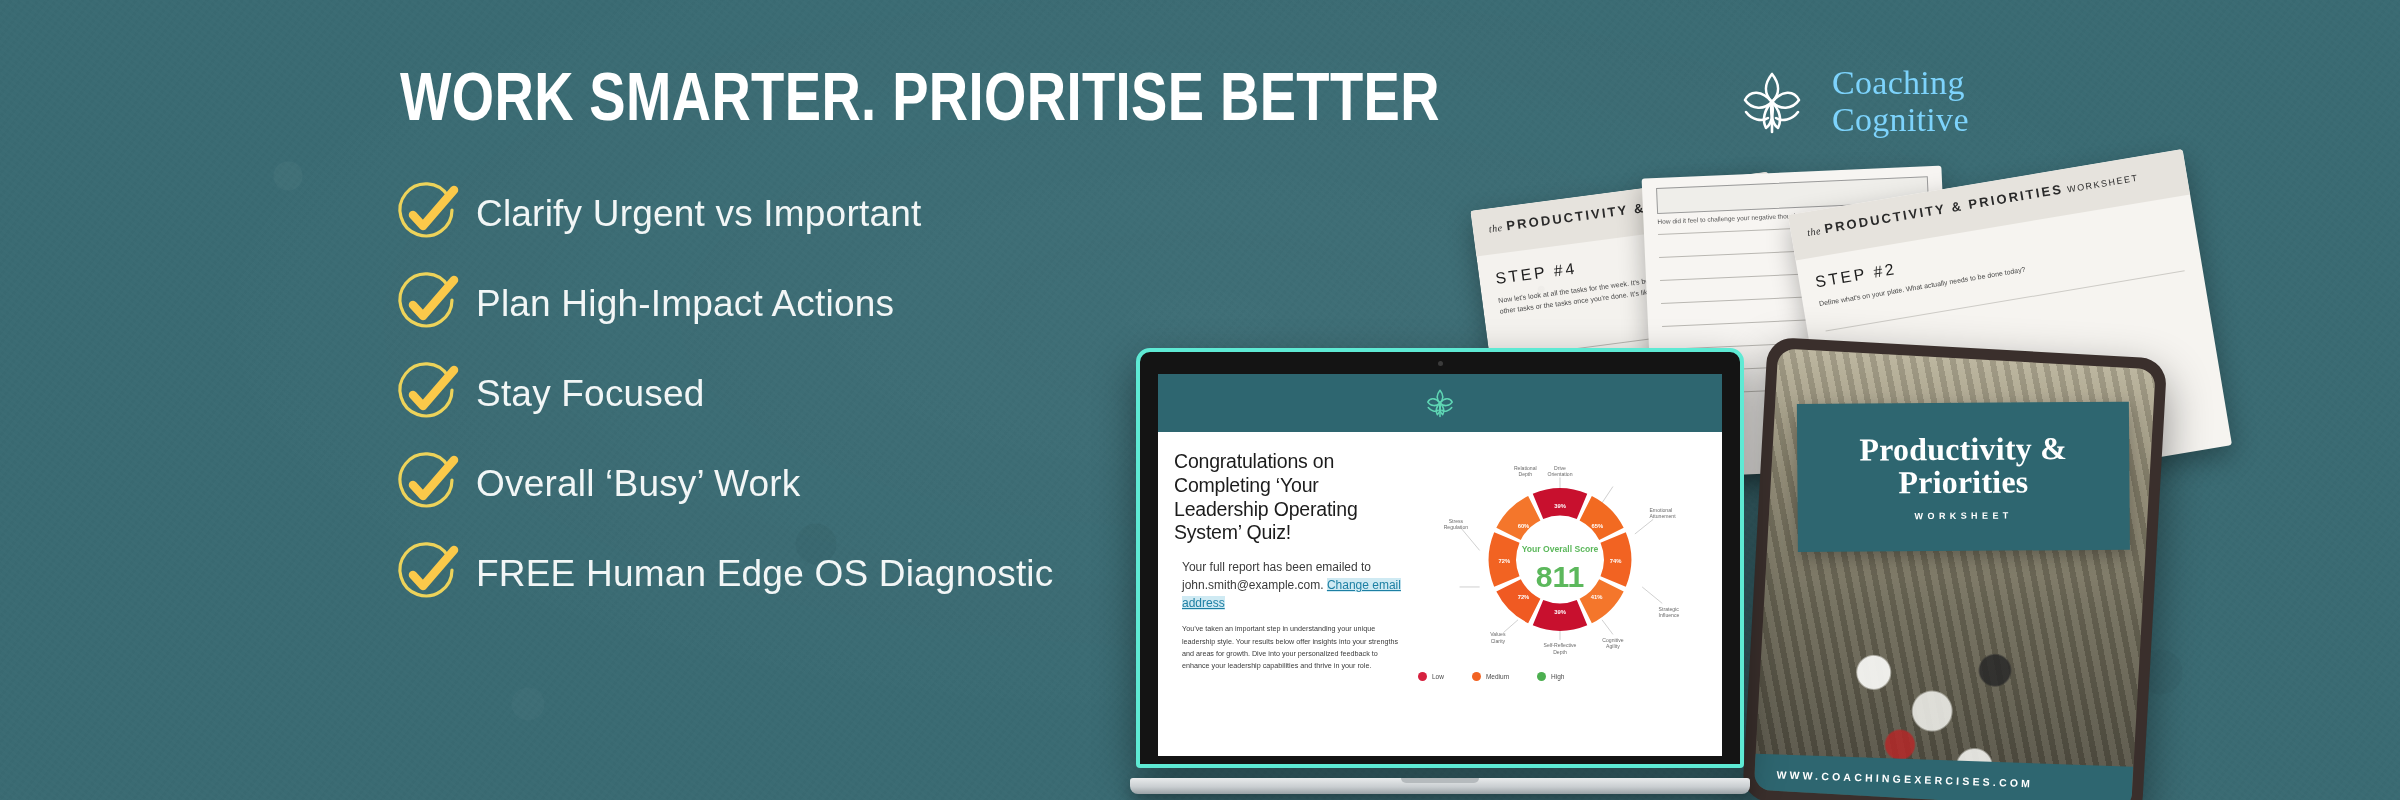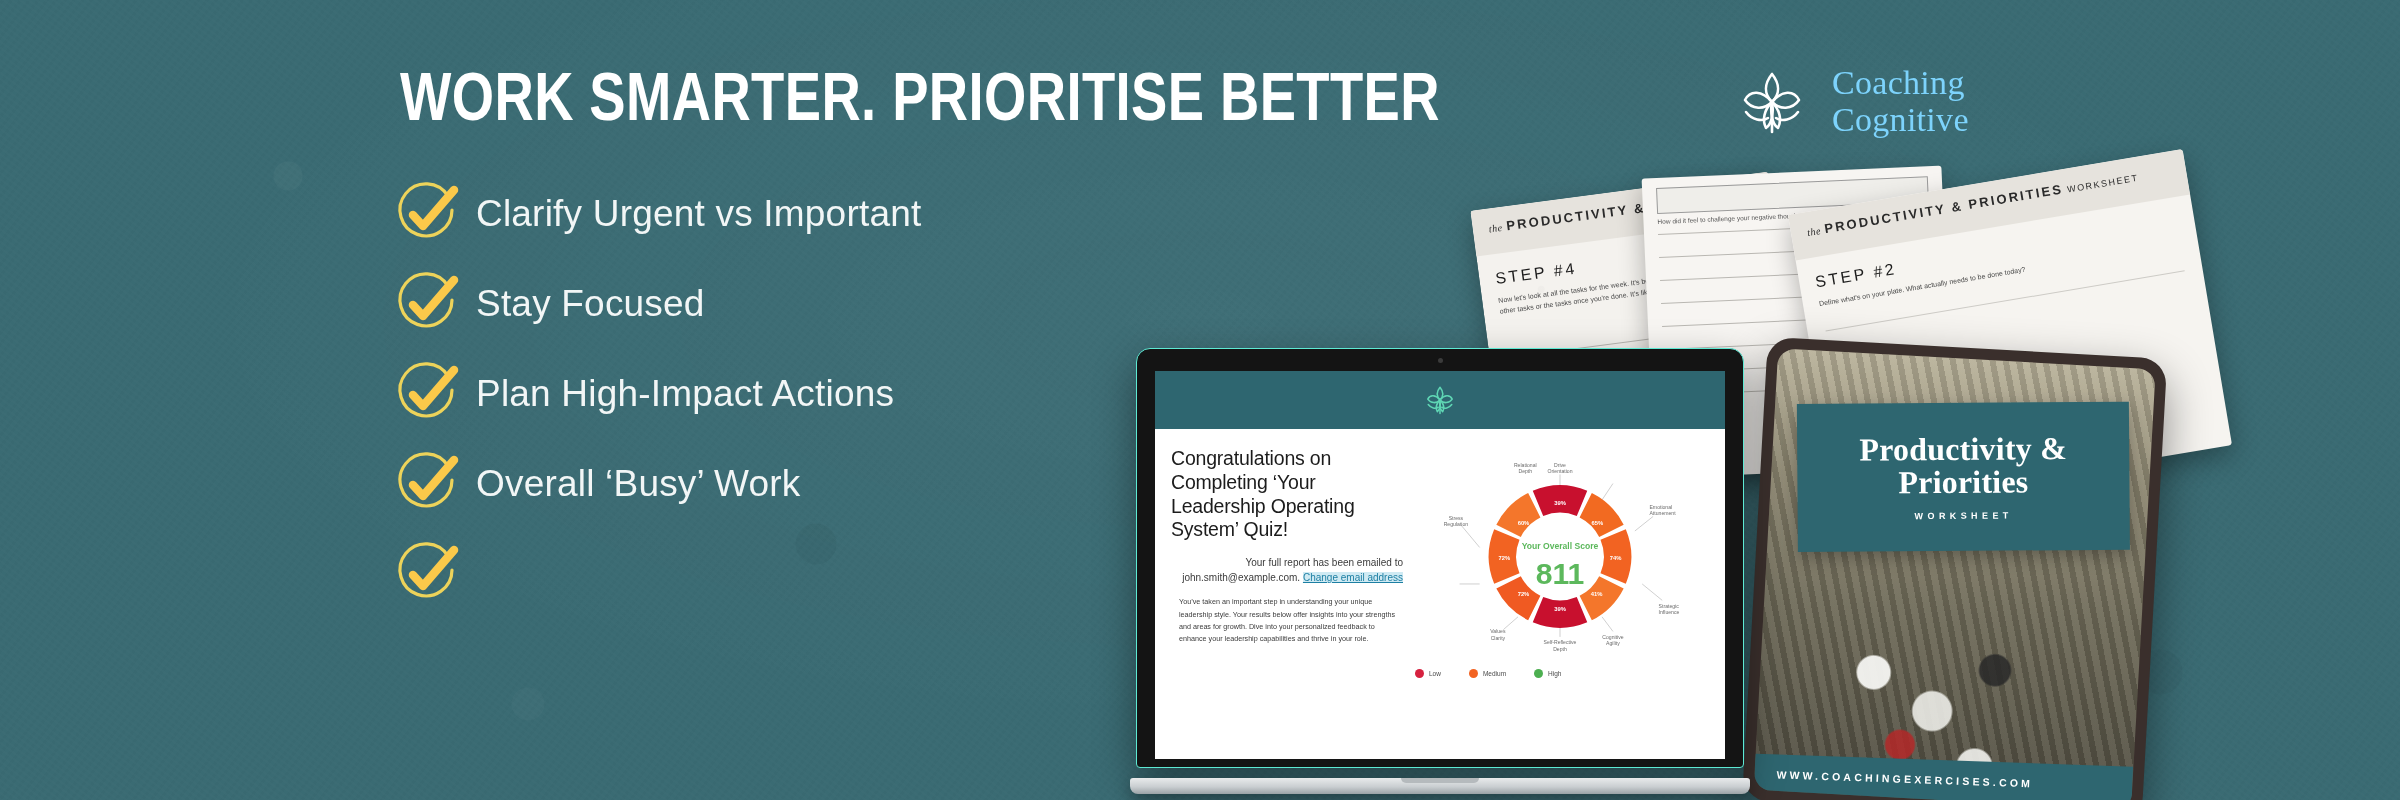--- a/index.html
+++ b/index.html
@@ -94,36 +94,36 @@
   .sheet-lines i{display:block;height:1px;background:#b9b7b2;margin-bottom:22px;}
   .sheet-q{position:absolute;left:14px;top:40px;font-size:6.5px;color:#555;}
   .sheet-field{position:absolute;left:16px;right:16px;top:150px;height:1px;background:#b9b7b2;}
   .sheet-panel{position:absolute;left:18px;right:18px;top:120px;bottom:10px;border-top:1px solid #cdcbc6;}
 
   
   .laptop{position:absolute;left:1130px;top:348px;width:620px;height:452px;z-index:5;}
   .laptop-lid{
     position:absolute;left:6px;top:0;width:608px;height:420px;background:#141414;
     border-radius:14px 14px 4px 4px;box-shadow:0 16px 40px rgba(0,0,0,.4);
-    border:1px solid #5eead4;
+    border:4px solid #5eead4;
   }
   .laptop-cam{position:absolute;left:50%;top:9px;width:5px;height:5px;margin-left:-2.5px;
     background:#3b3b3b;border-radius:50%;}
   .laptop-screen{
     position:absolute;left:18px;top:22px;right:18px;bottom:8px;background:#ffffff;overflow:hidden;
   }
   .lt-header{height:58px;background:#2e6670;display:flex;align-items:center;justify-content:center;}
   .lt-logo{width:38px;height:38px;}
   .lt-body{display:flex;padding:18px 16px 8px 16px;gap:8px;}
   .lt-left{width:232px;flex:0 0 232px;}
   .lt-h1{
     font-size:19.5px;line-height:1.22;color:#1c1c1c;font-weight:400;margin:0 0 13px 0;
     letter-spacing:-.2px;
   }
-  .lt-note{font-size:10px;line-height:1.5;color:#3b3b3b;margin:0 0 11px 8px;text-align:right;}
+  .lt-note{font-size:12px;line-height:1.5;color:#3b3b3b;margin:0 0 11px 8px;}
   .lt-link{color:#1d7fa3;text-decoration:underline;background:#cfeaf3;}
   .lt-para{font-size:7.2px;line-height:1.72;color:#3b3b3b;margin:8px;}
   .lt-right{flex:1;position:relative;height:210px;}
   .legend{display:flex;gap:28px;padding:8px 0 0 4px;align-items:center;}
   .legend-item{display:flex;align-items:center;gap:5px;}
   .legend-dot{width:9px;height:9px;border-radius:50%;}
   .legend-label{font-size:6.5px;color:#4a4a4a;}
   .laptop-base{
     position:absolute;left:0;bottom:6px;width:620px;height:16px;
     background:linear-gradient(180deg,#e9ebec 0%,#c9ced1 55%,#9ba2a6 100%);
@@ -197,47 +197,48 @@
         </span>
         <span class="bullet-label">Clarify Urgent vs Important</span>
       </li>
       <li class="bullet">
         <span class="check-icon">
           <svg viewBox="0 0 76 76" width="76" height="76">
             <path d="M60 20 A26 26 0 1 0 64 34" fill="none" stroke="#edd35a" stroke-width="3.2" stroke-linecap="round"></path>
             <path d="M25 39 L35 50 L66 14" fill="none" stroke="#fbc94a" stroke-width="8.5" stroke-linecap="round" stroke-linejoin="round"></path>
           </svg>
         </span>
-        <span class="bullet-label">Stay Focused</span>
+        <span class="bullet-label">Plan High-Impact Actions</span>
       </li>
       <li class="bullet">
         <span class="check-icon">
           <svg viewBox="0 0 76 76" width="76" height="76">
             <path d="M60 20 A26 26 0 1 0 64 34" fill="none" stroke="#edd35a" stroke-width="3.2" stroke-linecap="round"></path>
             <path d="M25 39 L35 50 L66 14" fill="none" stroke="#fbc94a" stroke-width="8.5" stroke-linecap="round" stroke-linejoin="round"></path>
           </svg>
         </span>
-        <span class="bullet-label">Plan High-Impact Actions</span>
+        <span class="bullet-label">Stay Focused</span>
       </li>
       <li class="bullet">
         <span class="check-icon">
           <svg viewBox="0 0 76 76" width="76" height="76">
             <path d="M60 20 A26 26 0 1 0 64 34" fill="none" stroke="#edd35a" stroke-width="3.2" stroke-linecap="round"></path>
             <path d="M25 39 L35 50 L66 14" fill="none" stroke="#fbc94a" stroke-width="8.5" stroke-linecap="round" stroke-linejoin="round"></path>
           </svg>
         </span>
         <span class="bullet-label">Overall ‘Busy’ Work</span>
       </li>
       <li class="bullet">
         <span class="check-icon">
           <svg viewBox="0 0 76 76" width="76" height="76">
             <path d="M60 20 A26 26 0 1 0 64 34" fill="none" stroke="#edd35a" stroke-width="3.2" stroke-linecap="round"></path>
             <path d="M25 39 L35 50 L66 14" fill="none" stroke="#fbc94a" stroke-width="8.5" stroke-linecap="round" stroke-linejoin="round"></path>
           </svg>
         </span>
+        <span class="bullet-label">FREE Human Edge OS Diagnostic</span>
       </li>
     </ul>
 
   </div>
 
   <div class="brand">
     <span class="brand-mark">
       <svg viewBox="0 0 84 84" width="84" height="84">
         <g fill="none" stroke="#ffffff" stroke-width="2.6" stroke-linecap="round" stroke-linejoin="round">
           <path d="M42 14 C34 24 34 34 42 42 C50 34 50 24 42 14 Z"></path>

